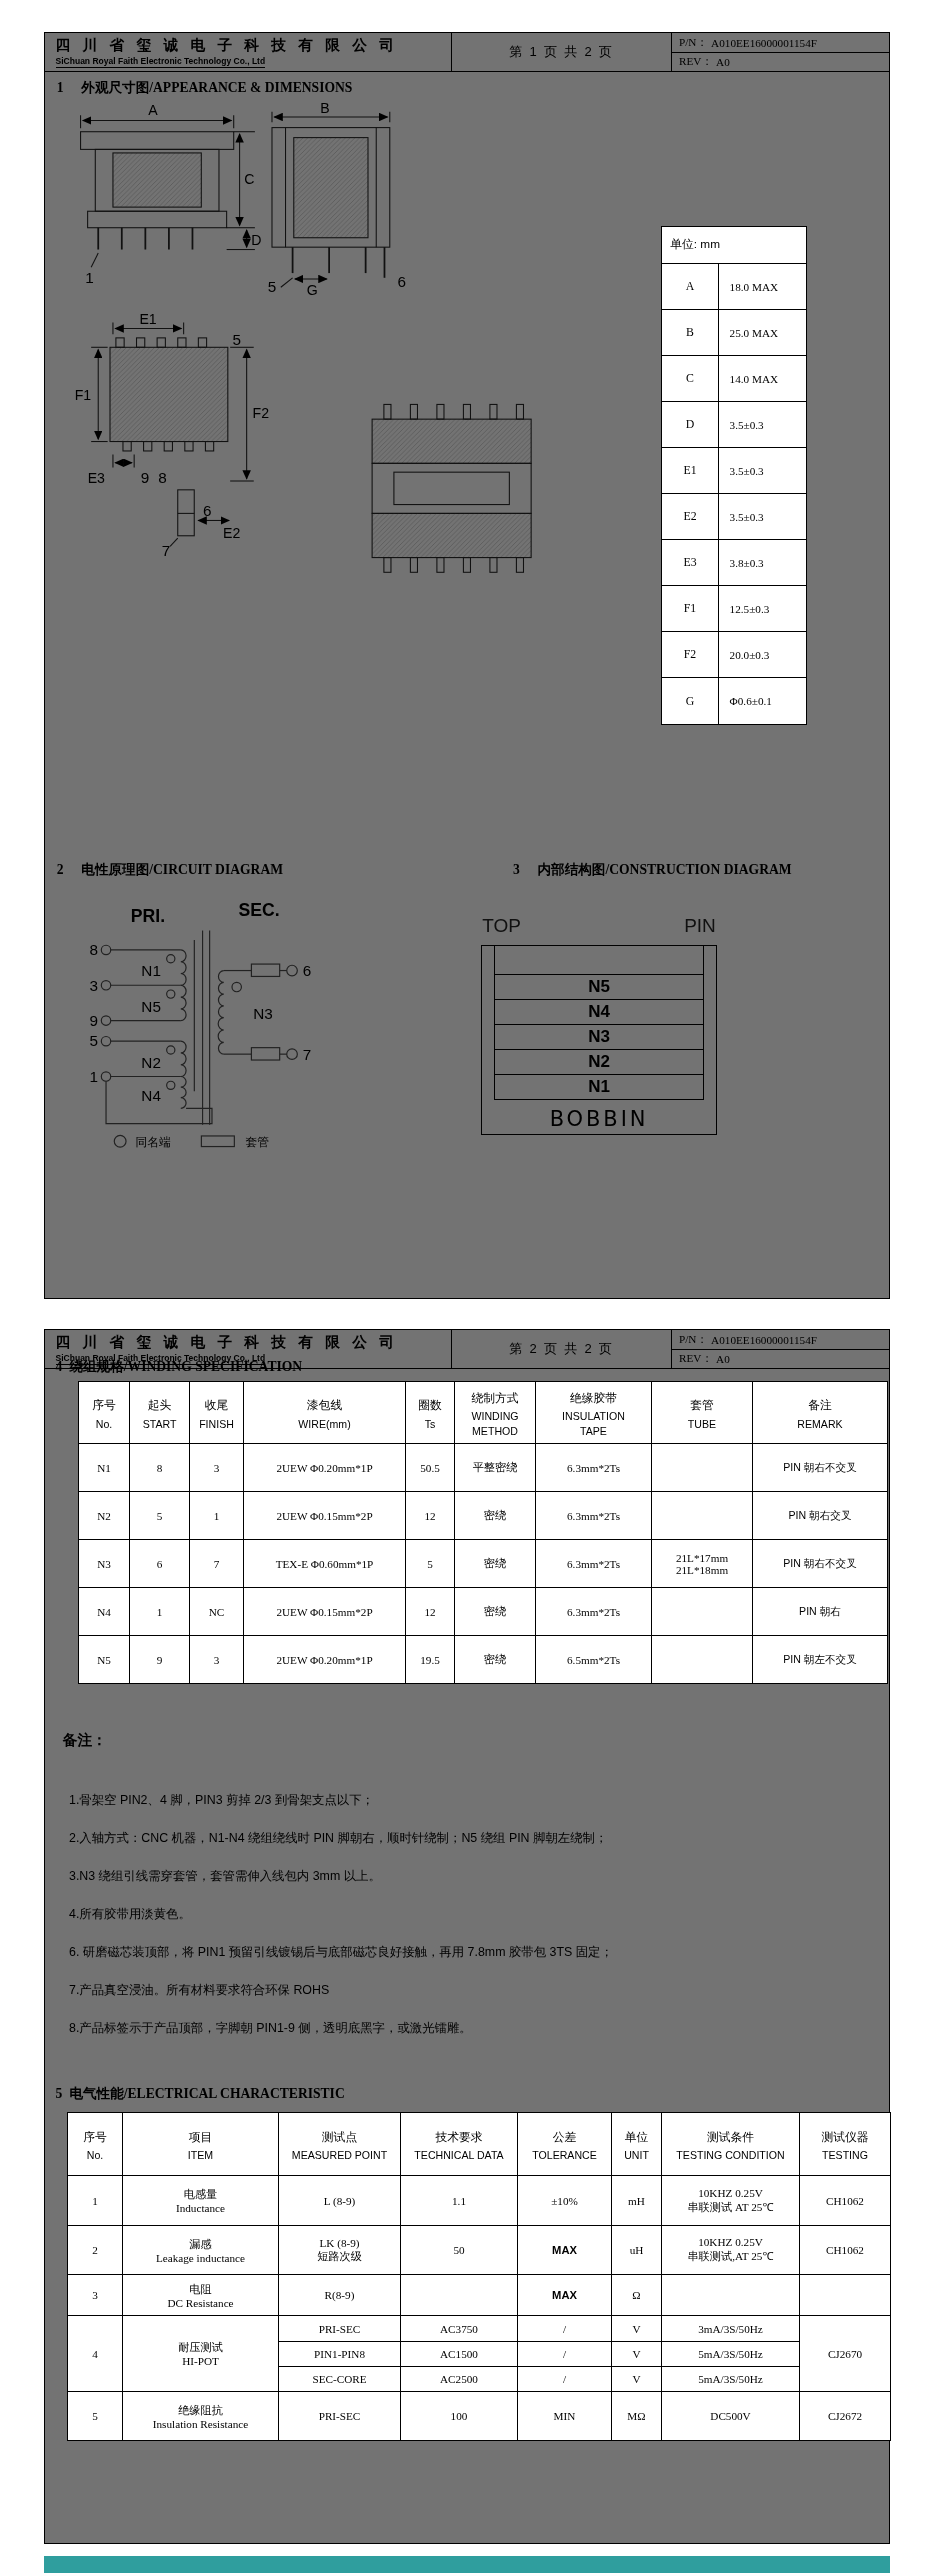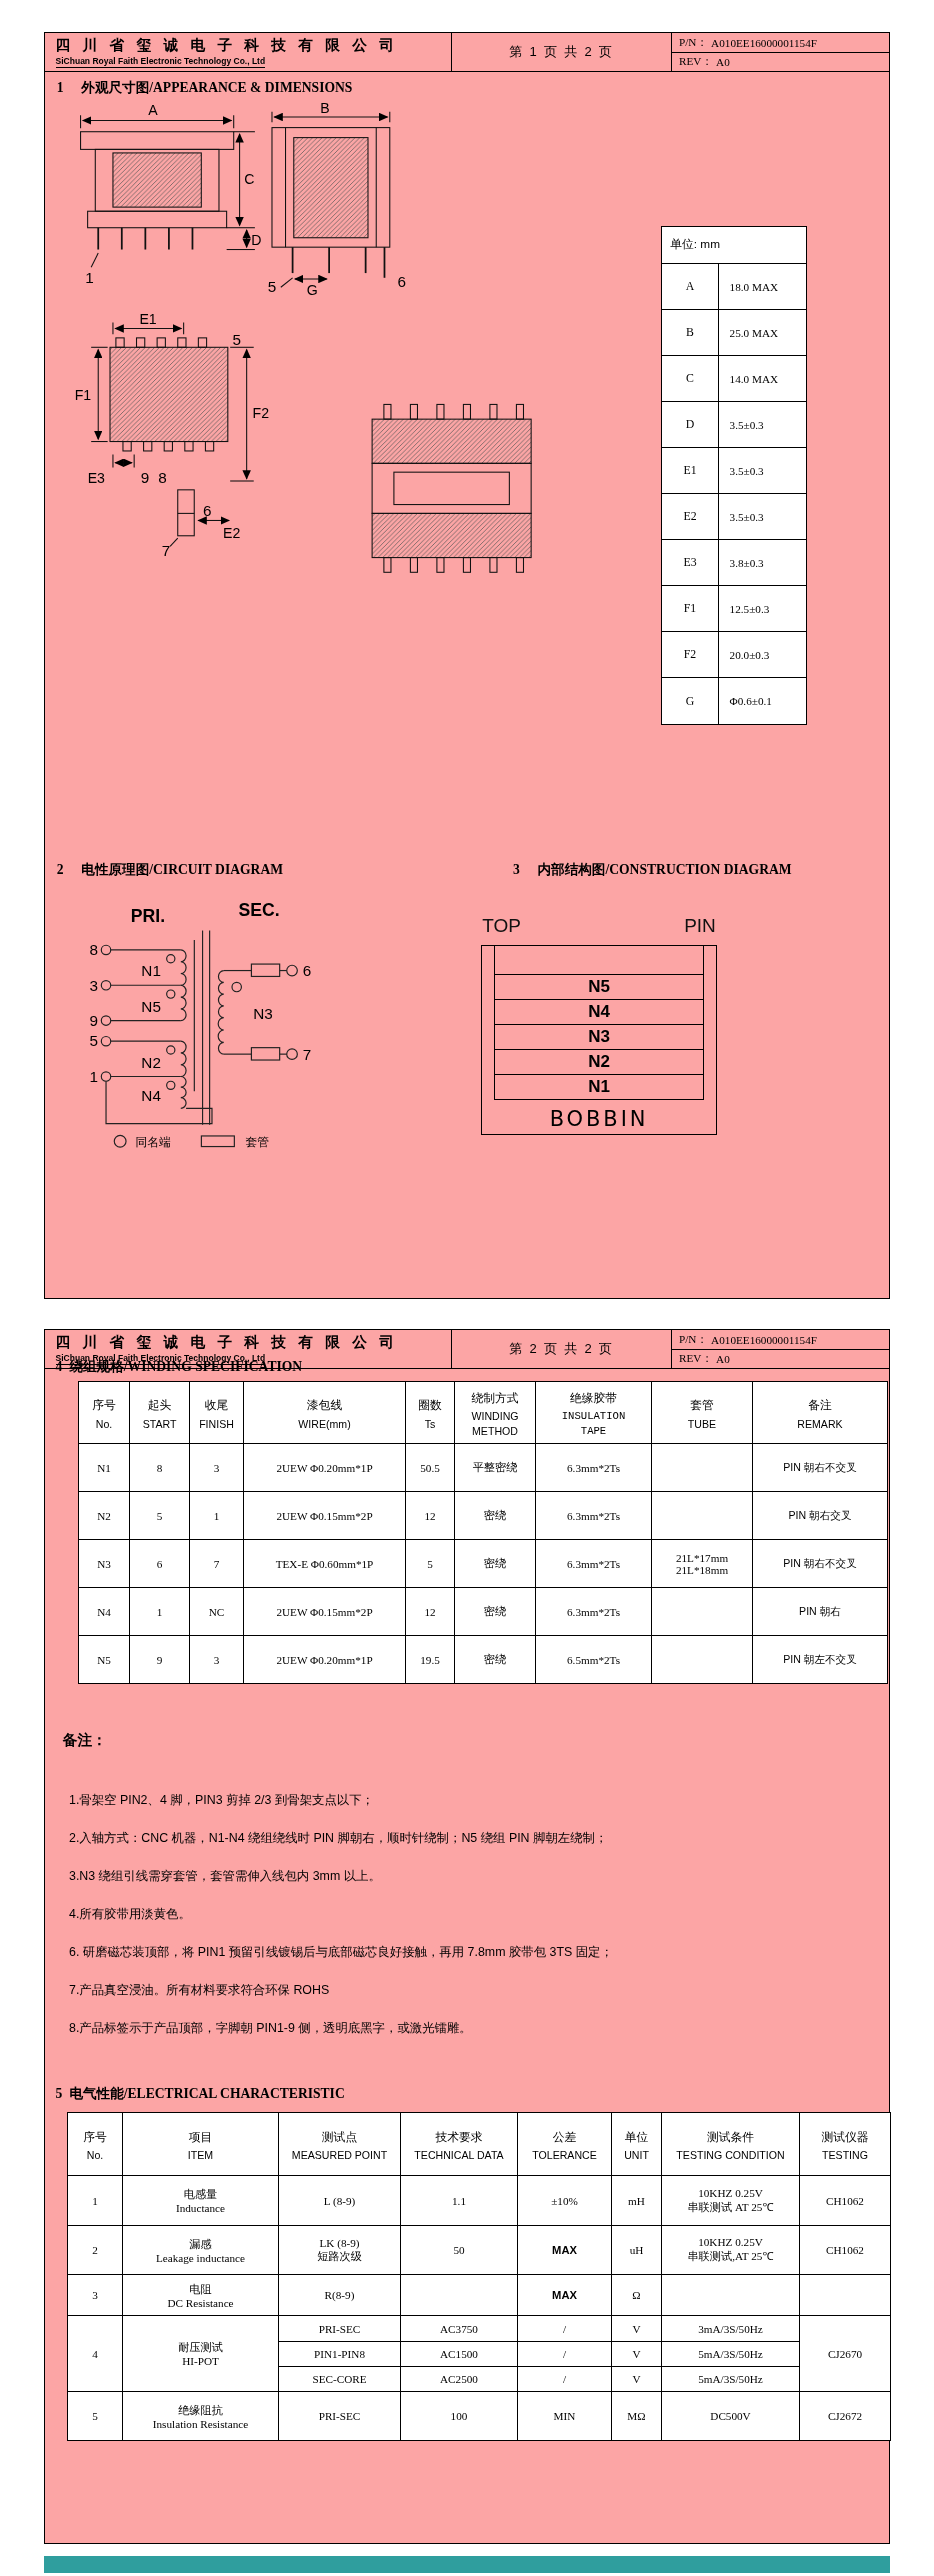--- a/index.html
+++ b/index.html
@@ -1,18 +1,18 @@
 <!DOCTYPE html>
 <html style="font-size:9.4px"><head>
 <meta charset="utf-8">
 <style>
   * { box-sizing: border-box; margin:0; padding:0; }
   body { margin:0; background:#ffffff; font-family:"Liberation Sans", sans-serif; color:#000; }
   .canvas { position:relative; width:934px; height:2576px; background:#fff; overflow:hidden; }
-  .page { position:absolute; left:44px; width:846px; border:1.2px solid #000; background:#fca5a5; }
+  .page { position:absolute; left:44px; width:846px; border:1.2px solid #000; background:#737373; }
   #page1 { top:32px; height:1267px; }
   #page2 { top:1329px; height:1215px; }
 
   
   .hd { position:absolute; top:0; left:0; right:0; height:39px; border-bottom:1.2px solid #000; }
   .hd-company { position:absolute; left:0; top:0; bottom:0; width:407px; border-right:1.2px solid #000; padding:2.9px 0 0 10.6px; }
   .hd-cn { font-weight:bold; font-size:14.7px; letter-spacing:4.1px; white-space:nowrap; }
   .hd-en { display:inline-block; font-weight:bold; font-size:8.5px; border-bottom:1.2px solid #000; padding-bottom:0.6px; margin-top:1.2px; }
   .hd-page { position:absolute; left:412px; top:0; width:209px; height:100%; display:flex; align-items:center; justify-content:center; font-size:13px; letter-spacing:1.8px; }
   .hd-pn { position:absolute; left:626px; right:0; top:0; bottom:0; border-left:1.2px solid #000; font-family:"Liberation Serif", serif; }
@@ -398,21 +398,21 @@
         <td class="hcell">
               <div class="cn">圈数</div>
               <div class="en">Ts</div>
             </td>
         <td class="hcell">
               <div class="cn">绕制方式</div>
               <div class="en" style="max-width:65px;margin:0 auto;">WINDING METHOD</div>
             </td>
         <td class="hcell">
               <div class="cn">绝缘胶带</div>
-              <div class="en" style="max-width:77px;margin:0 auto;font-family:Liberation Mono, monospace;">INSULATION TAPE</div>
+              <div class="en" style="max-width:77px;margin:0 auto;">INSULATION TAPE</div>
             </td>
         <td class="hcell">
               <div class="cn">套管</div>
               <div class="en">TUBE</div>
             </td>
         <td class="hcell">
               <div class="cn">备注</div>
               <div class="en">REMARK</div>
             </td>
       </tr>

